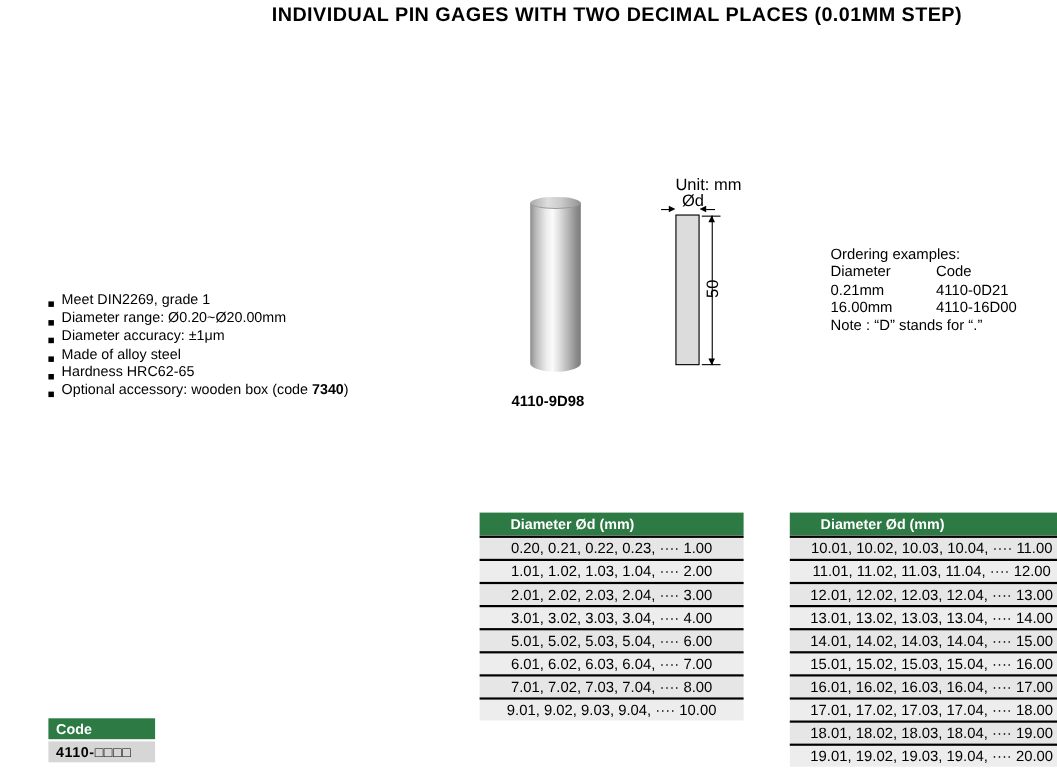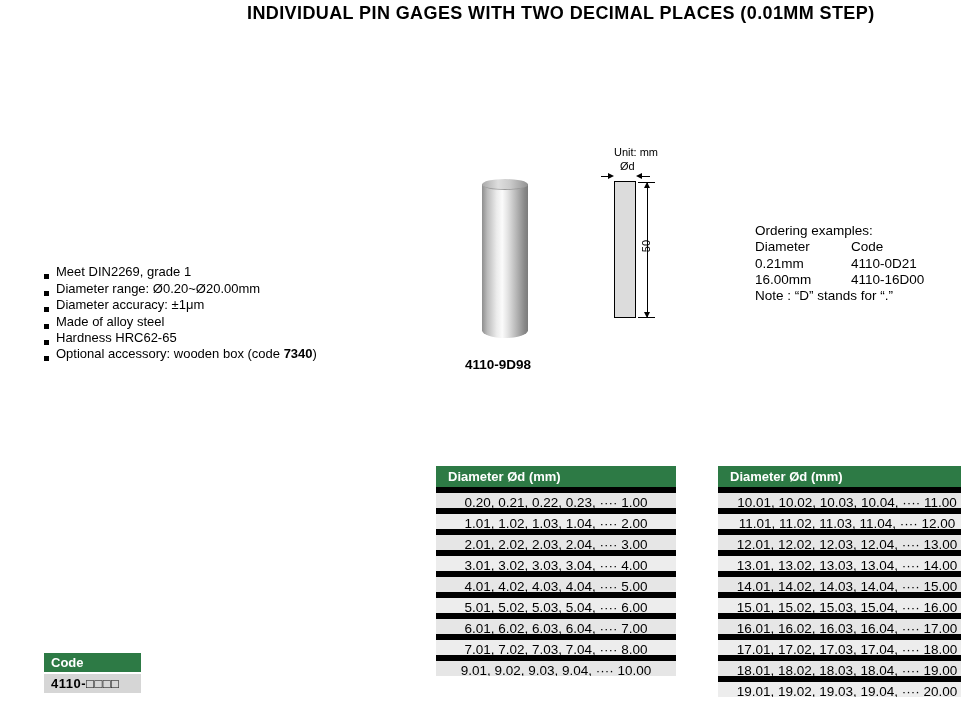--- a/index.html
+++ b/index.html
@@ -26,21 +26,21 @@
     border-radius:0 0 50% 50% / 0 0 5% 5%;
   }
   .pin-cap {
     position:absolute; left:0; top:0; width:46px; height:11px; border-radius:50%;
     background:linear-gradient(90deg,#a9a9a9 0%,#dedede 35%,#cccccc 60%,#929292 100%);
     border-bottom:1px solid #9a9a9a;
   }
   .pin-label { position:absolute; left:429px; top:357px; font-size:13.5px; font-weight:bold; }
 
   
-  .drawing { position:absolute; left:565px; top:146px; width:80px; height:180px; font-size:11px; }
+  .drawing { position:absolute; left:565px; top:160px; width:80px; height:180px; font-size:15px; }
   .unit { position:absolute; left:13px; top:0; white-space:nowrap; }
   .dia  { position:absolute; left:19px; top:14px; }
   .rect { position:absolute; left:13px; top:35px; width:22px; height:137px; background:#dcdcdc; border:1px solid #000; }
   .hline,.vlineseg { position:absolute; background:#000; }
   .dl-left  { left:0;  top:30px; width:8px;  height:1px; }
   .dl-right { left:41px; top:30px; width:8px; height:1px; }
   .ext-top  { left:37px; top:36px; width:17px; height:1px; }
   .ext-bot  { left:37px; top:171px; width:17px; height:1px; }
   .vdim { left:46px; top:36px; width:1px; height:136px; }
   .arr { position:absolute; width:0; height:0; }
@@ -55,25 +55,25 @@
   .ord-title { font-weight:normal; }
   .ord-row { display:flex; }
   .ord-d { width:96px; flex:0 0 auto; }
 
   
   .dtable { position:absolute; top:466px; }
   .dtable-left  { left:400px; width:240px; }
   .dtable-right { left:682px; width:258px; }
   .thead {
     background:#2d7a45; color:#fff; font-weight:bold; font-size:13px;
-    padding:4px 0 4px 12px; height:21px; line-height:13px;
+    padding:4px 0 4px 28px; height:21px; line-height:13px;
   }
   .trow {
     text-align:center; font-size:13.5px; height:21px; line-height:19px;
-    border-top:6px solid #000000; white-space:nowrap; overflow:hidden;
+    border-top:2px solid #000000; white-space:nowrap; overflow:hidden;
     background:#e6e6e6;
   }
   .trow:nth-child(odd) { background:#ededed; }
 
   
   .codebox { position:absolute; left:8px; top:653px; width:97px; font-size:13px; }
   .code-head { background:#2d7a45; color:#fff; font-weight:bold; padding:3px 0 3px 7px; height:19px; line-height:13px; }
   .code-val  { background:#d6d6d6; font-weight:bold; padding:3px 4px 3px 7px; height:19px; line-height:13px; margin-top:2px; letter-spacing:0.5px; }
 </style>
 </head>
@@ -148,21 +148,20 @@
     </div>
     <div class="ord-note">Note : “D” stands for “.”</div>
   </div>
 
   <div class="dtable dtable-left">
     <div class="thead">Diameter Ød (mm)</div>
     <div class="trow">0.20, 0.21, 0.22, 0.23, ···· 1.00</div>
     <div class="trow">1.01, 1.02, 1.03, 1.04, ···· 2.00</div>
     <div class="trow">2.01, 2.02, 2.03, 2.04, ···· 3.00</div>
     <div class="trow">3.01, 3.02, 3.03, 3.04, ···· 4.00</div>
-    <div class="trow">4.01, 4.02, 4.03, 4.04, ···· 5.00</div>
     <div class="trow">5.01, 5.02, 5.03, 5.04, ···· 6.00</div>
     <div class="trow">6.01, 6.02, 6.03, 6.04, ···· 7.00</div>
     <div class="trow">7.01, 7.02, 7.03, 7.04, ···· 8.00</div>
     <div class="trow">9.01, 9.02, 9.03, 9.04, ···· 10.00</div>
   </div>
 
   <div class="dtable dtable-right">
     <div class="thead">Diameter Ød (mm)</div>
     <div class="trow">10.01, 10.02, 10.03, 10.04, ···· 11.00</div>
     <div class="trow">11.01, 11.02, 11.03, 11.04, ···· 12.00</div>

